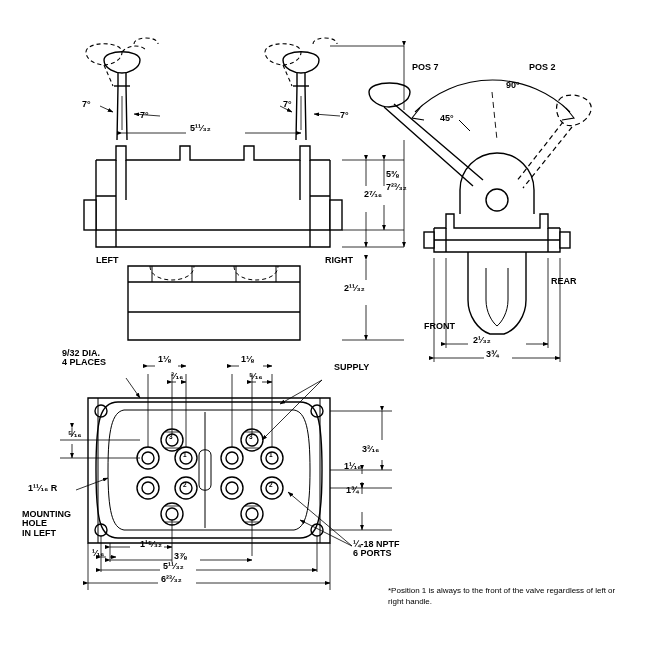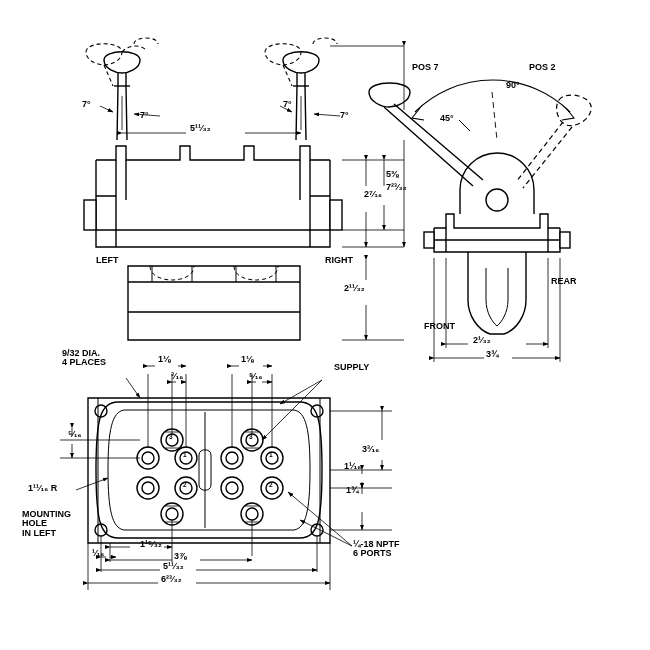--- a/index.html
+++ b/index.html
@@ -323,14 +323,15 @@
   <div class="lbl" style="left:163px; top:562px;">5¹¹⁄₃₂</div>
   <div class="lbl" style="left:161px; top:575px;">6²³⁄₃₂</div>
 
   <div class="lbl tiny" style="left:169px; top:434px;">3</div>
   <div class="lbl tiny" style="left:183px; top:452px;">1</div>
   <div class="lbl tiny" style="left:183px; top:482px;">2</div>
   <div class="lbl tiny" style="left:249px; top:434px;">3</div>
   <div class="lbl tiny" style="left:269px; top:452px;">1</div>
   <div class="lbl tiny" style="left:269px; top:482px;">2</div>
 
+  <div class="footnote" style="left:388px; top:586px;">*Position 1 is always to the front of the valve regardless of left or right handle.</div>
 
 </div>
 
 </body></html>

